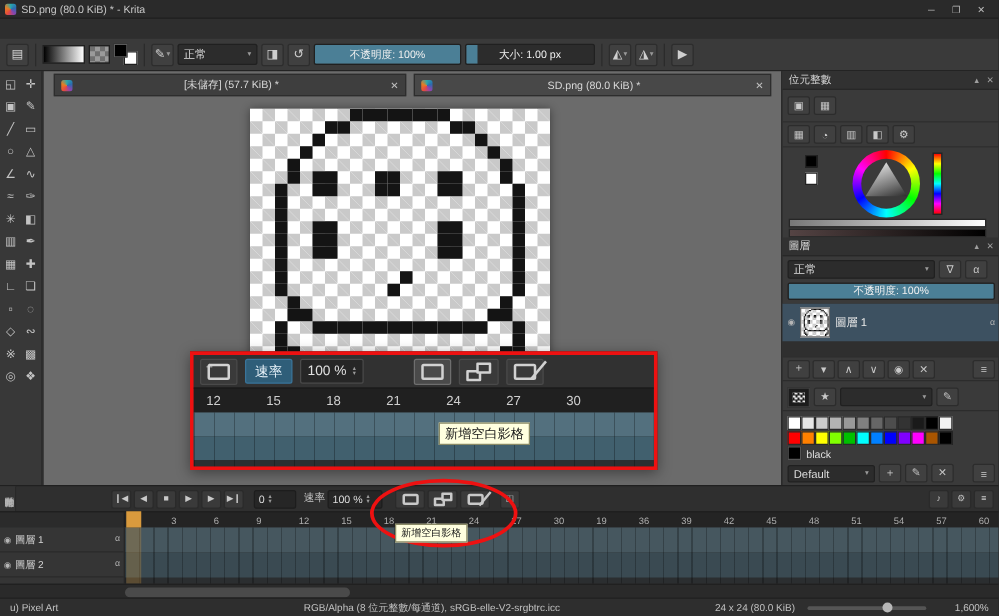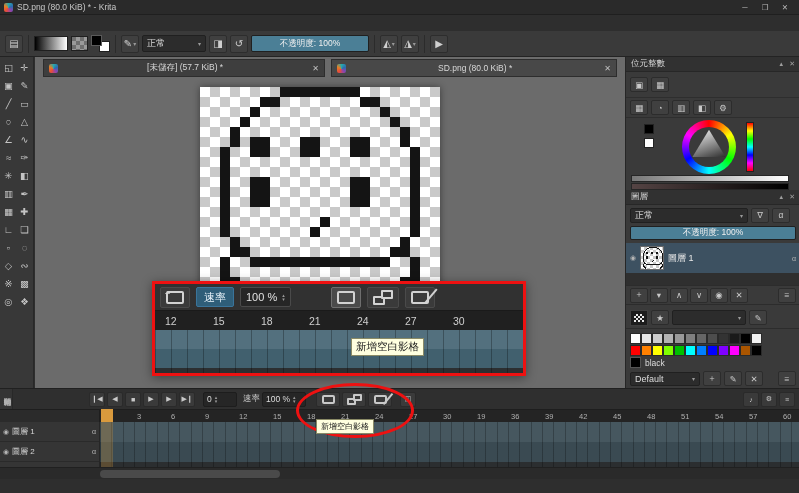--- a/index.html
+++ b/index.html
@@ -186,20 +186,24 @@
       </div>
     <div class="tbtn">
         <span>◨</span>
       </div>
     <div class="tbtn">
         <span>↺</span>
       </div>
     <div class="slider" style="width:118px;">
         <div class="fill" style="width:100%;"></div>
         <span>不透明度: 100%</span>
+      </div>
+    <div class="slider" style="width:104px;">
+        <div class="fill" style="width:9px;"></div>
+        <span>大小: 1.00 px</span>
       </div>
     <div class="vsep"></div>
     <div class="tbtn">
         <span>◭</span>
         <span class="tiny-caret">▾</span>
       </div>
     <div class="tbtn">
         <span>◮</span>
         <span class="tiny-caret">▾</span>
       </div>
@@ -724,20 +728,29 @@
           </div>
         </div>
     </div>
     <div class="playhead-top"></div>
     <div class="playhead-col"></div>
     <div class="tl-scroll">
         <div class="handle"></div>
       </div>
   </div>
 
+  <div class="statusbar">
+    <span class="sb-brush">u) Pixel Art</span>
+    <span class="sb-profile">RGB/Alpha (8 位元整數/每通道), sRGB-elle-V2-srgbtrc.icc</span>
+    <span class="sb-size">24 x 24 (80.0 KiB)</span>
+    <div class="sb-slider">
+        <div class="knob"></div>
+      </div>
+    <span class="sb-zoom">1,600%</span>
+  </div>
 
   <div class="callout">
     <div class="co-toolbar">
       <div class="co-btn co-addframe">
           <div class="co-frame-ico"></div>
           <span class="plus">＋</span>
         </div>
       <div class="co-rate">速率</div>
       <div class="co-spin">
           <span>100 %</span>

